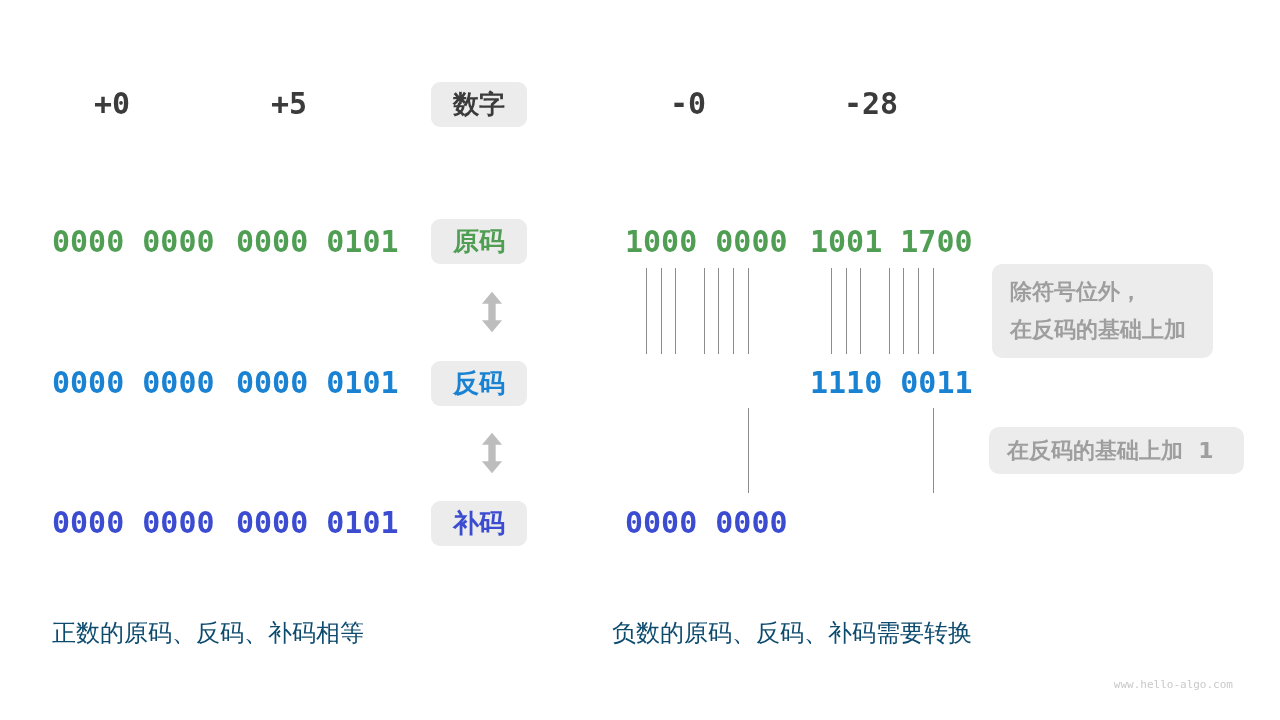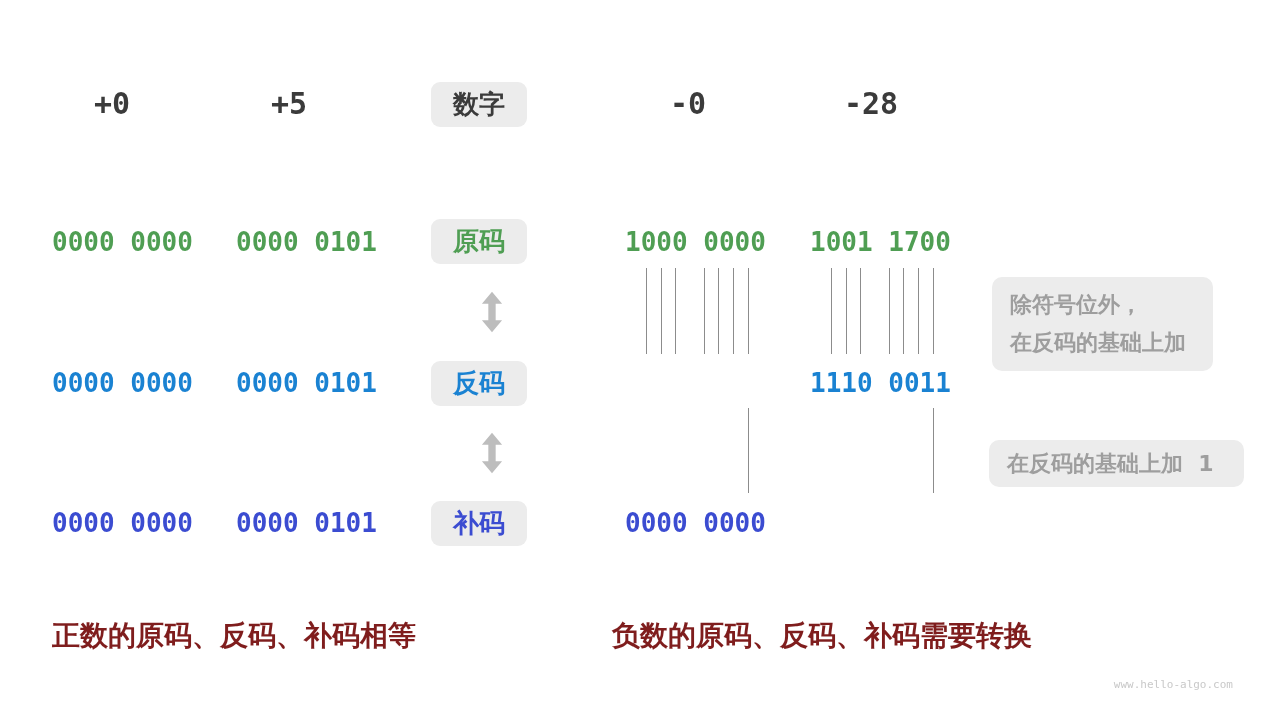--- a/index.html
+++ b/index.html
@@ -44,21 +44,21 @@
   .c-blue   { color: #1a82d2; }
   .c-indigo { color: #3b4cd1; }
 
   
   .bin {
     position: absolute;
     width: 140px;
     height: 28px;
     line-height: 28px;
     font-family: "DejaVu Sans Mono", "Liberation Mono", monospace;
-    font-size: 26px;
+    font-size: 30px;
     font-weight: 700;
     white-space: pre;
   }
 
   
   .tick {
     position: absolute;
     width: 1px;
     background: #8c8c8c;
   }
@@ -69,37 +69,36 @@
   .updown { position: absolute; left: 481px; width: 22px; height: 42px; }
 
   
   .note {
     position: absolute;
     background: #ececec;
     border-radius: 10px;
     color: #9e9e9e;
     font-size: 22px;
     font-weight: 700;
-    margin-top: 13px;
   }
   .note1 { left: 992px; top: 264px; width: 221px; height: 94px; padding: 0; }
   .note1 .nline { margin-left: 18px; line-height: 38px; }
   .note1 .nline:first-child { margin-top: 9px; }
   .note2 {
     left: 989px; top: 427px; width: 255px; height: 47px;
     line-height: 47px; text-indent: 18px; white-space: pre;
   }
 
   
   .caption {
     position: absolute;
     top: 617px;
-    font-size: 28px;
-    font-weight: 700;
-    color: #7f1d1d;
+    font-size: 24px;
+    font-weight: 400;
+    color: #0c4a6e;
     white-space: nowrap;
   }
 
   .watermark {
     position: absolute;
     top: 678px;
     right: 47px;
     font-family: "DejaVu Sans Mono", "Liberation Mono", monospace;
     font-size: 11px;
     color: #c9c9c9;

